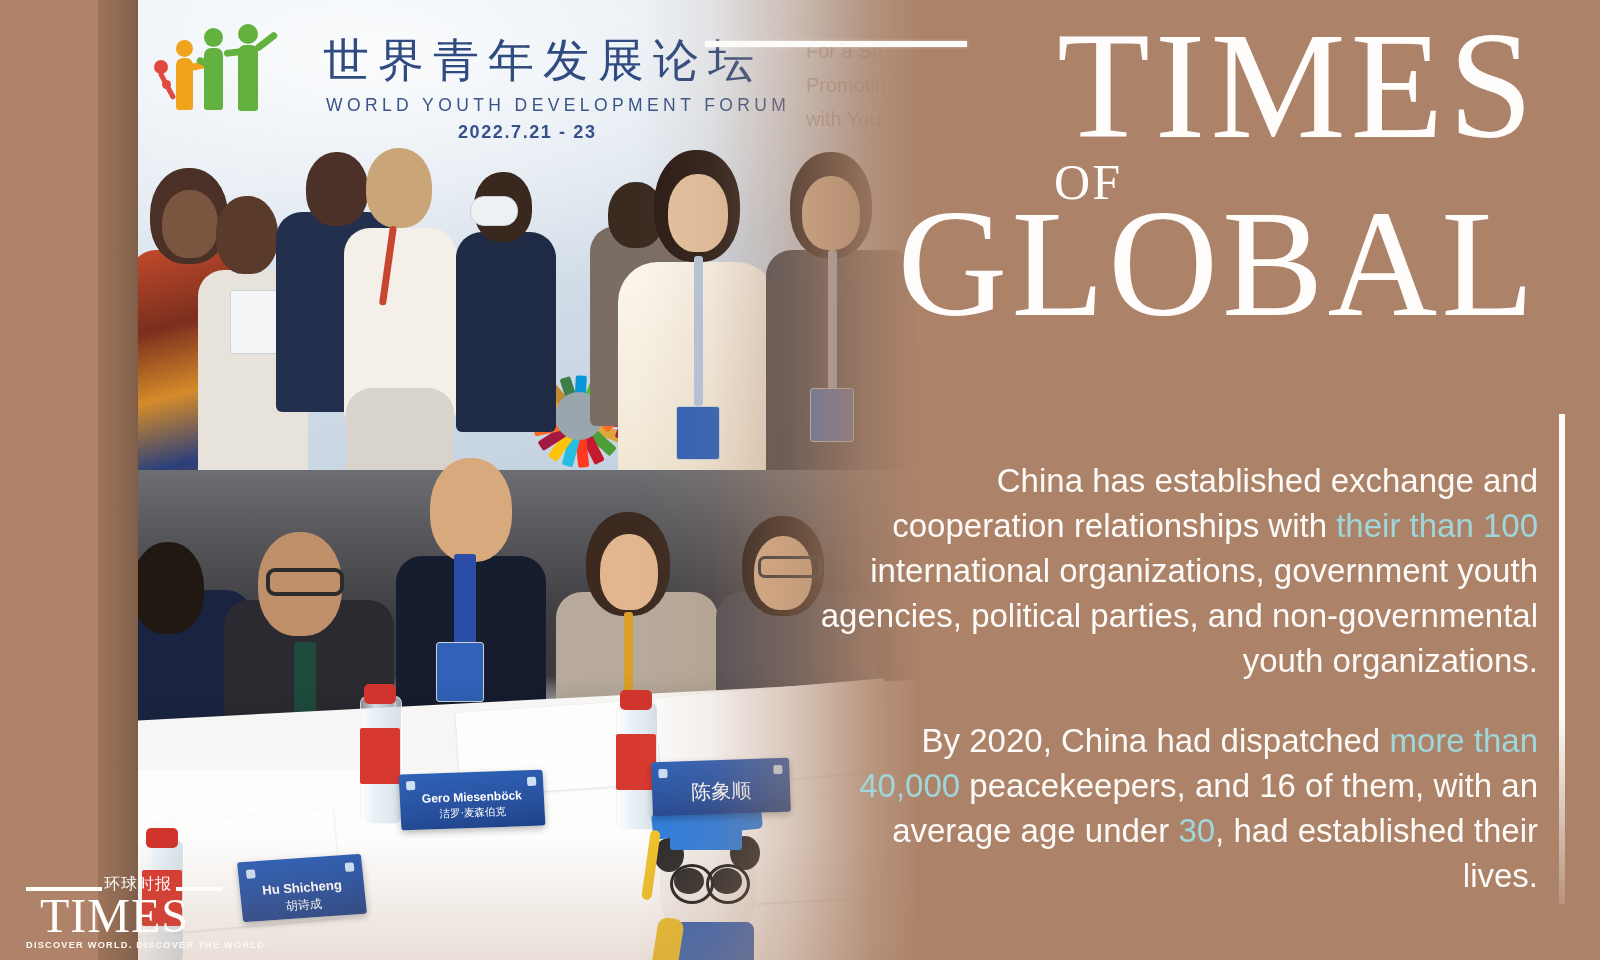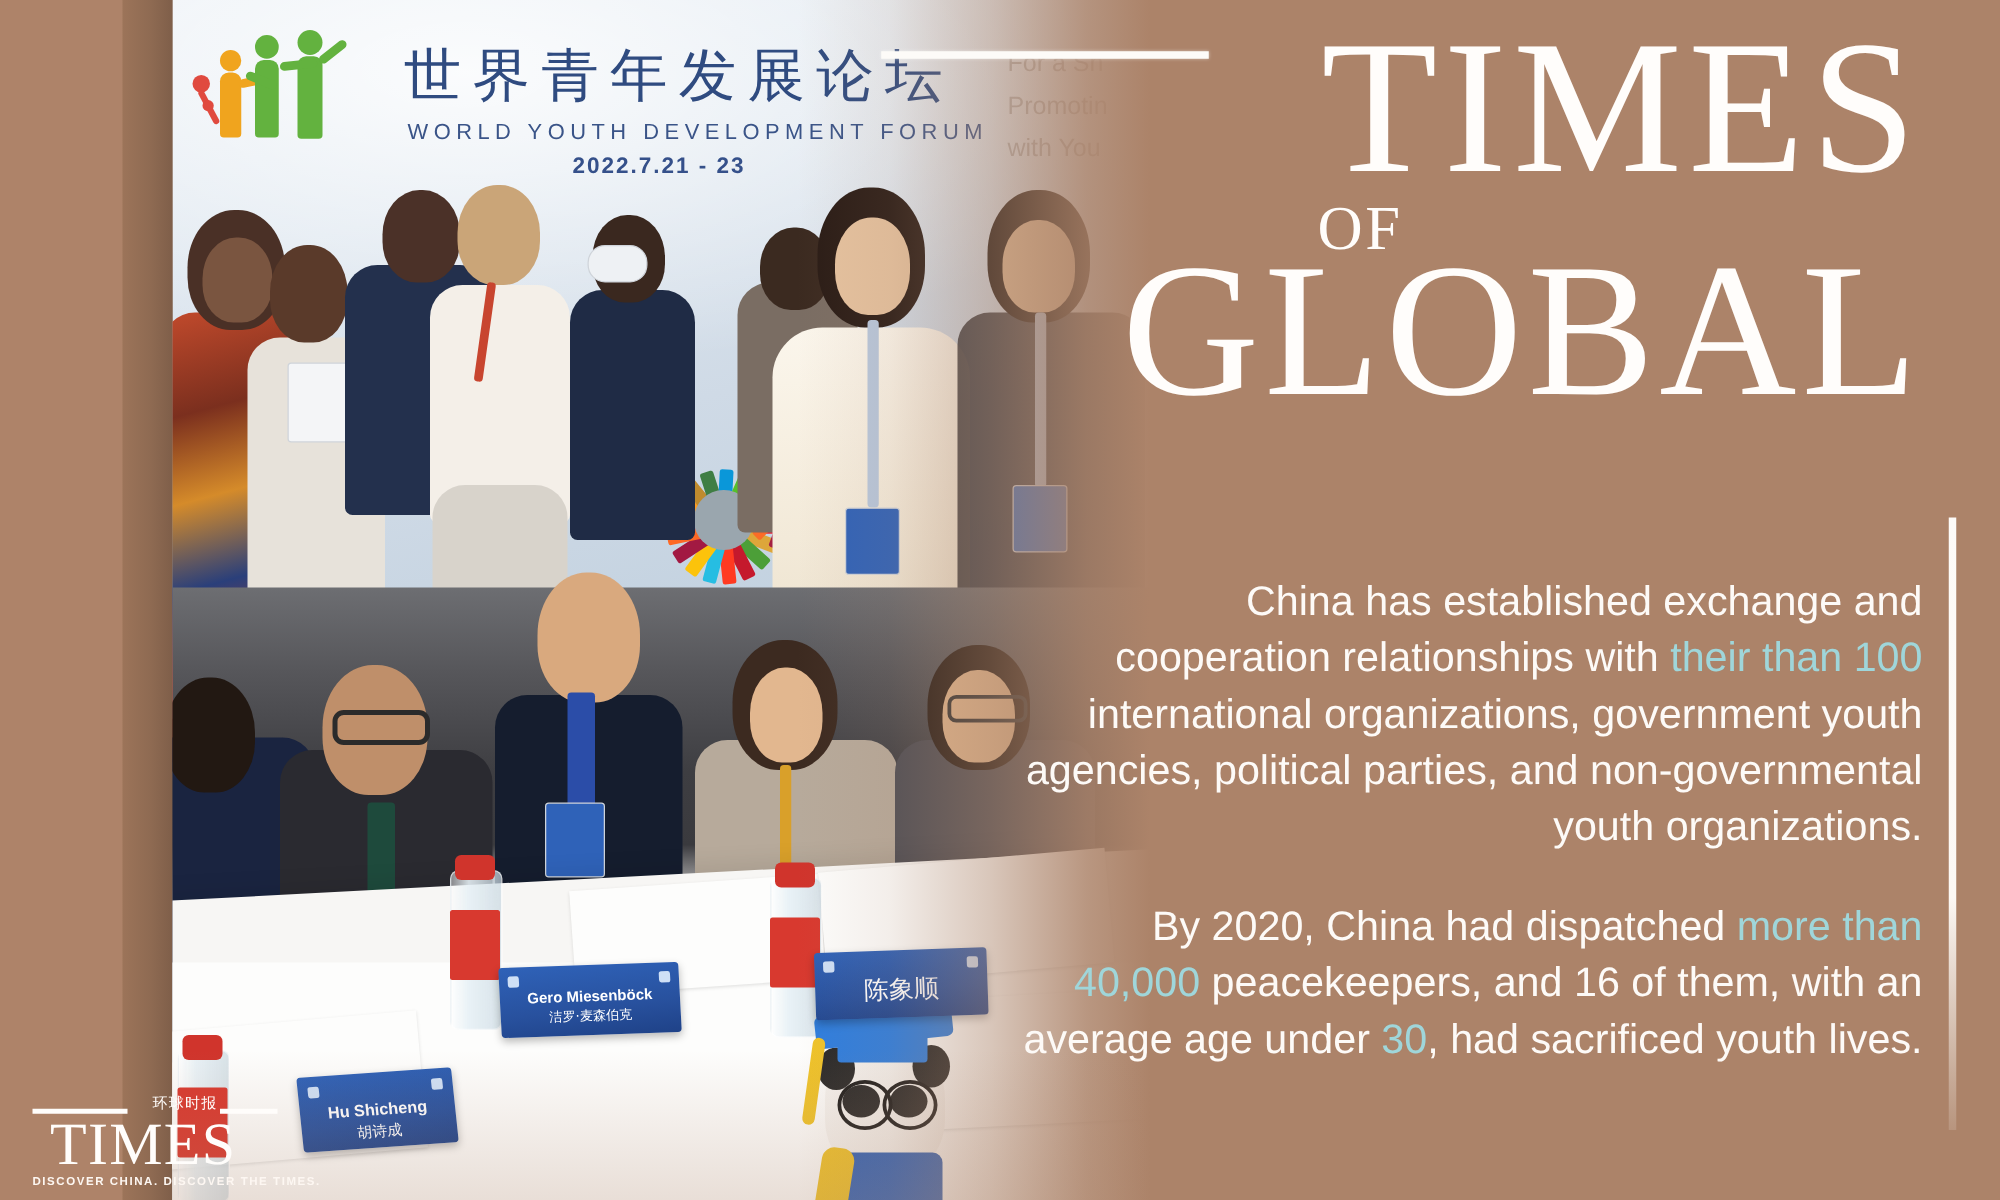--- a/index.html
+++ b/index.html
@@ -98,22 +98,22 @@
   .para1{top:458px;}
   .para2{top:718px;}
   .hl{color:#9fd6da;}
 
   
   .gt{position:absolute;left:24px;bottom:12px;width:200px;height:108px;}
   .gt-global{position:absolute;left:0;top:0;font-family:"Liberation Serif",serif;font-size:46px;
      line-height:46px;letter-spacing:1px;color:#fffdfb;white-space:nowrap;}
   .gt-rule-l{position:absolute;left:2px;top:47px;width:76px;height:4px;background:#fffdfb;}
   .gt-rule-r{position:absolute;left:152px;top:47px;width:46px;height:4px;background:#fffdfb;}
-  .gt-cn{position:absolute;left:80px;top:34px;font-family:"DejaVu Sans",sans-serif;font-size:12px;
-     color:#fffdfb;letter-spacing:1px;white-space:nowrap;margin-left:18px;}
+  .gt-cn{position:absolute;left:80px;top:34px;font-family:"DejaVu Sans",sans-serif;font-size:16px;
+     color:#fffdfb;letter-spacing:1px;white-space:nowrap;}
   .gt-times{position:absolute;left:16px;top:52px;font-family:"Liberation Serif",serif;font-size:48px;
      line-height:48px;letter-spacing:1px;color:#fffdfb;white-space:nowrap;}
   .gt-tag{position:absolute;left:2px;top:100px;font-family:"Liberation Sans",sans-serif;font-size:9.2px;
      letter-spacing:1.25px;color:#fdf7f2;white-space:nowrap;font-weight:bold;}
 </style>
 </head>
 <body>
 
 <div class="poster">
 
@@ -313,23 +313,23 @@
 
   <div class="hline"></div>
   <div class="vline"></div>
 
   <div class="title-youth">TIMES</div>
   <div class="title-of">OF</div>
   <div class="title-china">GLOBAL</div>
 
   <div class="body-block para1"><span>China has established exchange and cooperation relationships with </span><span class="hl">their than 100</span><span> international organizations, government youth agencies, political parties, and non-governmental youth organizations.</span></div>
 
-  <div class="body-block para2"><span>By 2020, China had dispatched </span><span class="hl">more than 40,000</span><span> peacekeepers, and 16 of them, with an average age under </span><span class="hl">30</span><span>, had sacrificed youth lives.</span></div>
+  <div class="body-block para2"><span>By 2020, China had dispatched </span><span class="hl">more than 40,000</span><span> peacekeepers, and 16 of them, with an average age under </span><span class="hl">30</span><span>, had established their lives.</span></div>
 
   <div class="gt">
     <div class="gt-rule-l"></div>
     <div class="gt-cn">环球时报</div>
     <div class="gt-rule-r"></div>
     <div class="gt-times">TIMES</div>
-    <div class="gt-tag">DISCOVER CHINA. DISCOVER THE TIMES.</div>
+    <div class="gt-tag">DISCOVER WORLD. DISCOVER THE WORLD.</div>
   </div>
 
 </div>
 
 </body></html>

